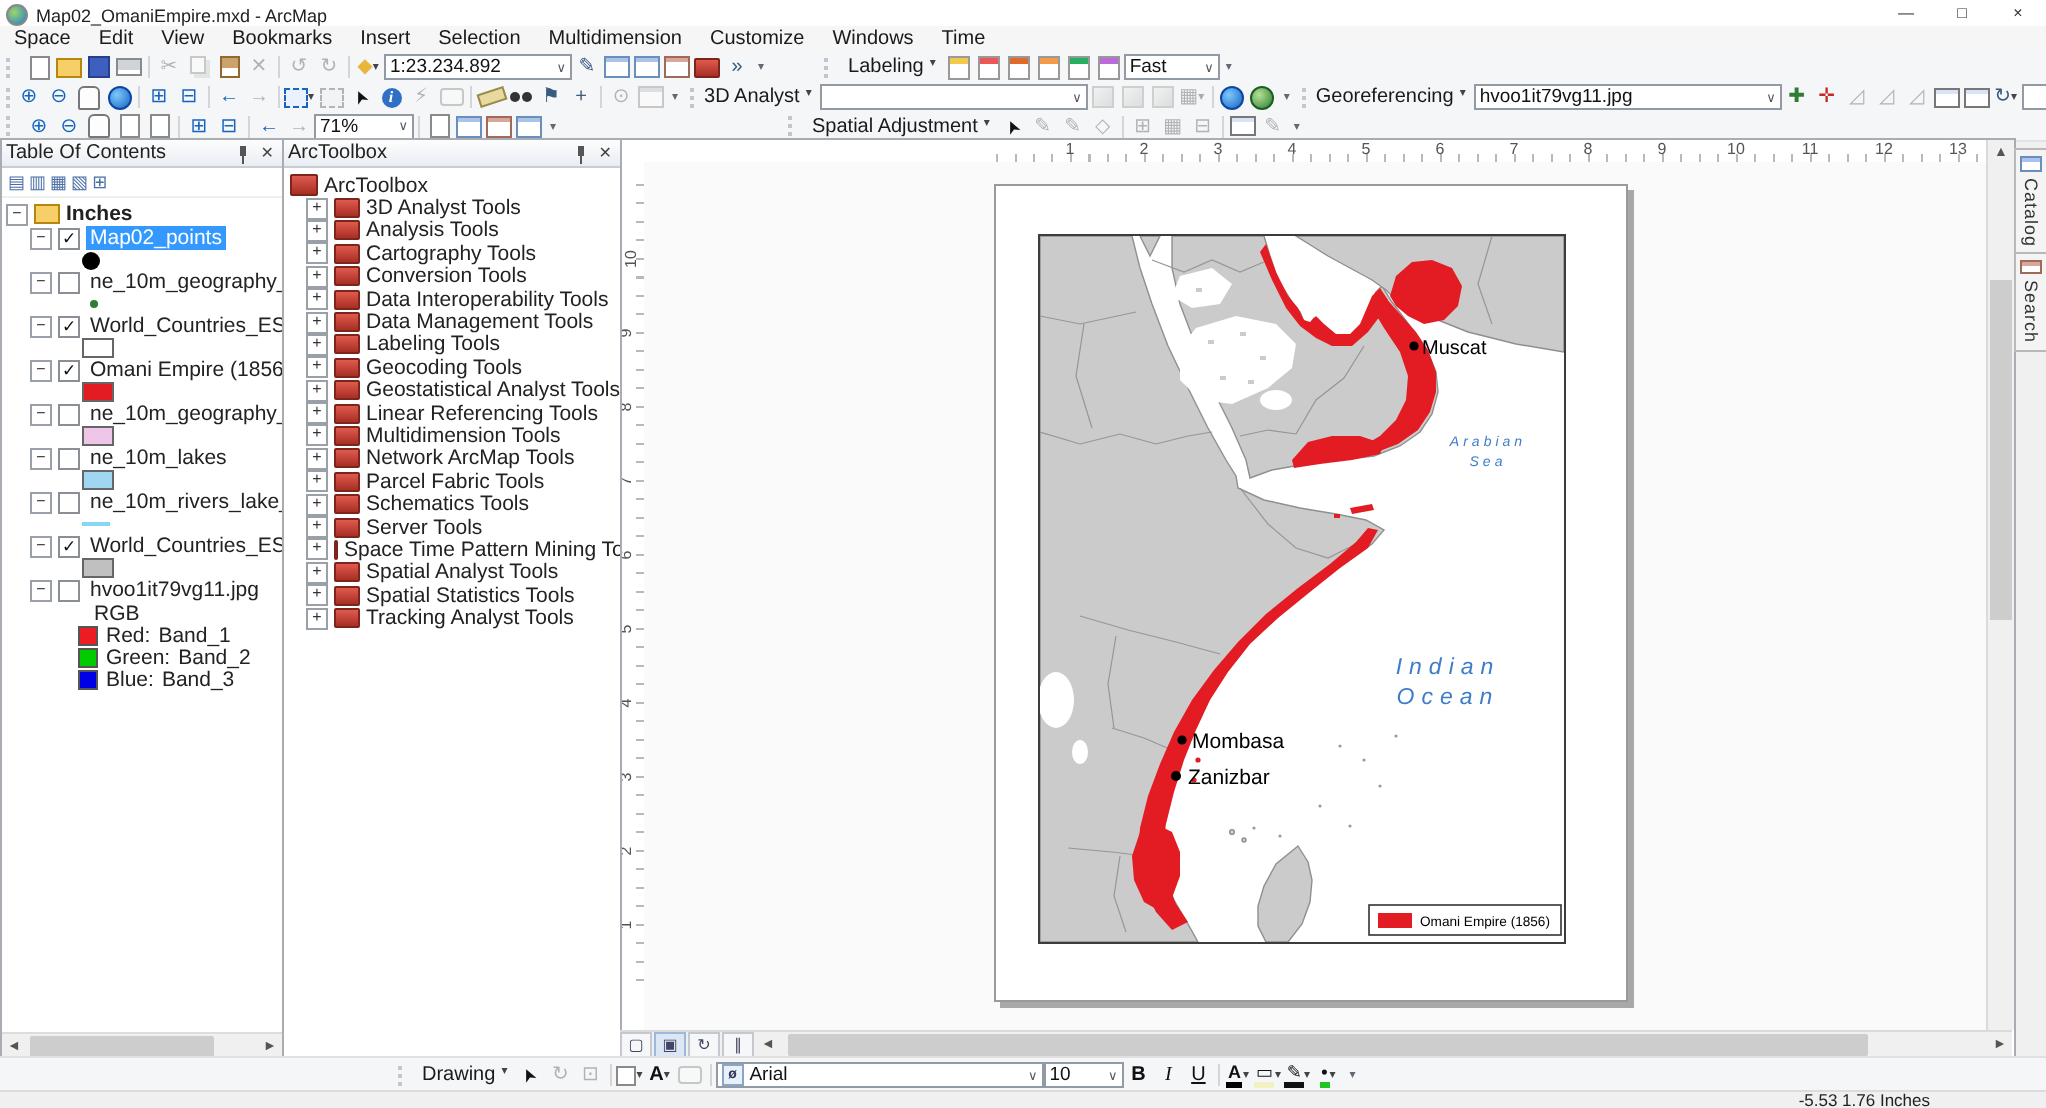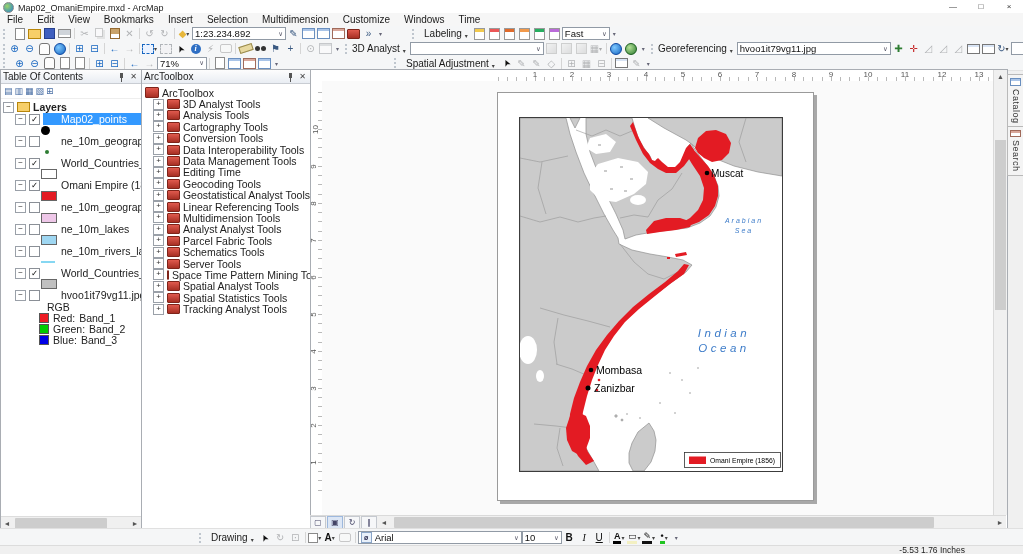--- a/index.html
+++ b/index.html
@@ -21,21 +21,21 @@
   
   .trow{left:0;width:1023px;background:#f5f6f7;border-bottom:1px solid #e2e2e2;display:flex;align-items:center}
   #rowA{top:26px;height:15px}
   #rowB{top:41px;height:15px}
   #rowC{top:56px;height:14px}
   .grip{width:5px;height:10px;border-left:2px dotted #bfc6ce;margin:0 2px 0 3px}
   .i{position:relative;min-width:15px;height:13px;display:inline-flex;align-items:center;justify-content:center;
      margin:0;font-size:10px;color:#3b5a82;flex:none}
   .i.dis{opacity:.42;filter:grayscale(.9)}
   .dd{font-size:6px;color:#444;margin:0 1px 0 0;flex:none}
-  .lbl{font-size:10px;color:#1a1a1a;padding:0 3px;white-space:nowrap;flex:none;display:flex;align-items:flex-end;gap:3px}
+  .lbl{font-size:10px;color:#1a1a1a;padding:0 3px;white-space:nowrap;flex:none;display:flex;align-items:flex-start;gap:3px}
   .combo{height:11px;background:#fff;border:1px solid #919aa5;font-size:9.5px;display:inline-flex;
          align-items:center;padding:0 2px;justify-content:space-between;flex:none;white-space:nowrap;overflow:hidden;color:#111}
   .combo .ca{font-size:6.5px;color:#556;margin-left:3px}
   .sep{width:1px;height:11px;background:#d5d5d5;margin:0 2px;flex:none}
   .ovf{font-size:6px;color:#667;margin:0 3px;flex:none}
   .gap{flex:none}
   b{display:inline-block}
   
   .pg{width:8px;height:10px;background:#fff;border:1px solid #8a8a8a}
   .fld{width:11px;height:8px;background:#f7cf69;border:1px solid #b8860b}
@@ -72,21 +72,21 @@
   .pin{width:10px;height:10px;position:relative;margin-right:2px}
   .pin:before{content:"";position:absolute;left:4px;top:1px;width:3px;height:5px;background:#555}
   .pin:after{content:"";position:absolute;left:5px;top:6px;width:1px;height:4px;background:#555}
   .px{font-size:8px;color:#444;padding:0 2px}
   #tociconrow{height:14px;border-bottom:1px solid #eee;display:flex;align-items:center;gap:2px;padding:0 3px;flex:none}
   .tic{font-size:9px;color:#4a6fa5}
   #toctree{flex:1;overflow:hidden;padding-top:2px}
   .trw{display:flex;align-items:center;gap:3px;height:12px;white-space:nowrap;font-size:10.5px}
   .ex{width:9px;height:9px;border:1px solid #9aa0a8;background:#fff;font-size:8px;line-height:7px;text-align:center;color:#333;flex:none}
   .cb{width:9px;height:9px;border:1px solid #8a8f96;background:#fff;font-size:8.5px;line-height:8px;color:#111;text-align:center;flex:none}
-  .lname{padding:0 18px;overflow:hidden}
+  .lname{padding:0 2px;overflow:hidden}
   .lname.sel{background:#3399ff;color:#fff}
   .symrow{height:10px;display:flex;align-items:center;padding-left:40px}
   .sc{width:9px;height:9px;border-radius:50%;background:#000}
   .sd{width:4px;height:4px;border-radius:50%;background:#2e7d32;margin-left:4px}
   .sr{width:14px;height:8px;border:1px solid #666}
   .sl{width:14px;height:2px;background:#86d7f2}
   .bandrow{display:flex;align-items:center;gap:4px;height:11px;padding-left:38px;font-size:10.5px}
   .bsw{width:8px;height:8px;border:1px solid #555;flex:none}
   
   #tbxtree{flex:1;overflow:hidden;padding:3px 0 0 3px}
@@ -136,21 +136,21 @@
   <span id="applogo"></span>
   <span>Map02_OmaniEmpire.mxd - ArcMap</span>
   <div id="wincontrols">
     <span class="wc">—</span>
     <span class="wc">□</span>
     <span class="wc close">×</span>
   </div>
 </div>
 
 <div id="menubar" class="abs">
-  <span class="mi">File</span>
+  <span class="mi">Space</span>
   <span class="mi">Edit</span>
   <span class="mi">View</span>
   <span class="mi">Bookmarks</span>
   <span class="mi">Insert</span>
   <span class="mi">Selection</span>
   <span class="mi">Multidimension</span>
   <span class="mi">Customize</span>
   <span class="mi">Windows</span>
   <span class="mi">Time</span>
 </div>
@@ -410,21 +410,21 @@
     <span class="tic">▤</span>
     <span class="tic">▥</span>
     <span class="tic">▦</span>
     <span class="tic">▧</span>
     <span class="tic">⊞</span>
   </div>
   <div id="toctree">
       <div class="trw" style="padding-left: 2px;">
         <span class="ex">−</span>
         <b class="fld" style="width: 11px; height: 8px;"></b>
-        <span style="font-weight: bold;">Layers</span>
+        <span style="font-weight: bold;">Inches</span>
       </div>
       <div class="trw" style="padding-left: 14px;">
         <span class="ex">−</span>
         <span class="cb">✓</span>
         <span class="lname sel">Map02_points</span>
       </div>
       <div class="symrow">
         <span class="sc"></span>
       </div>
       <div class="trw" style="padding-left: 14px;">
@@ -553,21 +553,21 @@
         <span>Data Interoperability Tools</span>
       </div>
       <div class="xrw" style="padding-left: 8px;">
         <span class="ex">+</span>
         <b class="tbx"></b>
         <span>Data Management Tools</span>
       </div>
       <div class="xrw" style="padding-left: 8px;">
         <span class="ex">+</span>
         <b class="tbx"></b>
-        <span>Editing Time</span>
+        <span>Labeling Tools</span>
       </div>
       <div class="xrw" style="padding-left: 8px;">
         <span class="ex">+</span>
         <b class="tbx"></b>
         <span>Geocoding Tools</span>
       </div>
       <div class="xrw" style="padding-left: 8px;">
         <span class="ex">+</span>
         <b class="tbx"></b>
         <span>Geostatistical Analyst Tools</span>
@@ -578,21 +578,21 @@
         <span>Linear Referencing Tools</span>
       </div>
       <div class="xrw" style="padding-left: 8px;">
         <span class="ex">+</span>
         <b class="tbx"></b>
         <span>Multidimension Tools</span>
       </div>
       <div class="xrw" style="padding-left: 8px;">
         <span class="ex">+</span>
         <b class="tbx"></b>
-        <span>Analyst Analyst Tools</span>
+        <span>Network ArcMap Tools</span>
       </div>
       <div class="xrw" style="padding-left: 8px;">
         <span class="ex">+</span>
         <b class="tbx"></b>
         <span>Parcel Fabric Tools</span>
       </div>
       <div class="xrw" style="padding-left: 8px;">
         <span class="ex">+</span>
         <b class="tbx"></b>
         <span>Schematics Tools</span>

